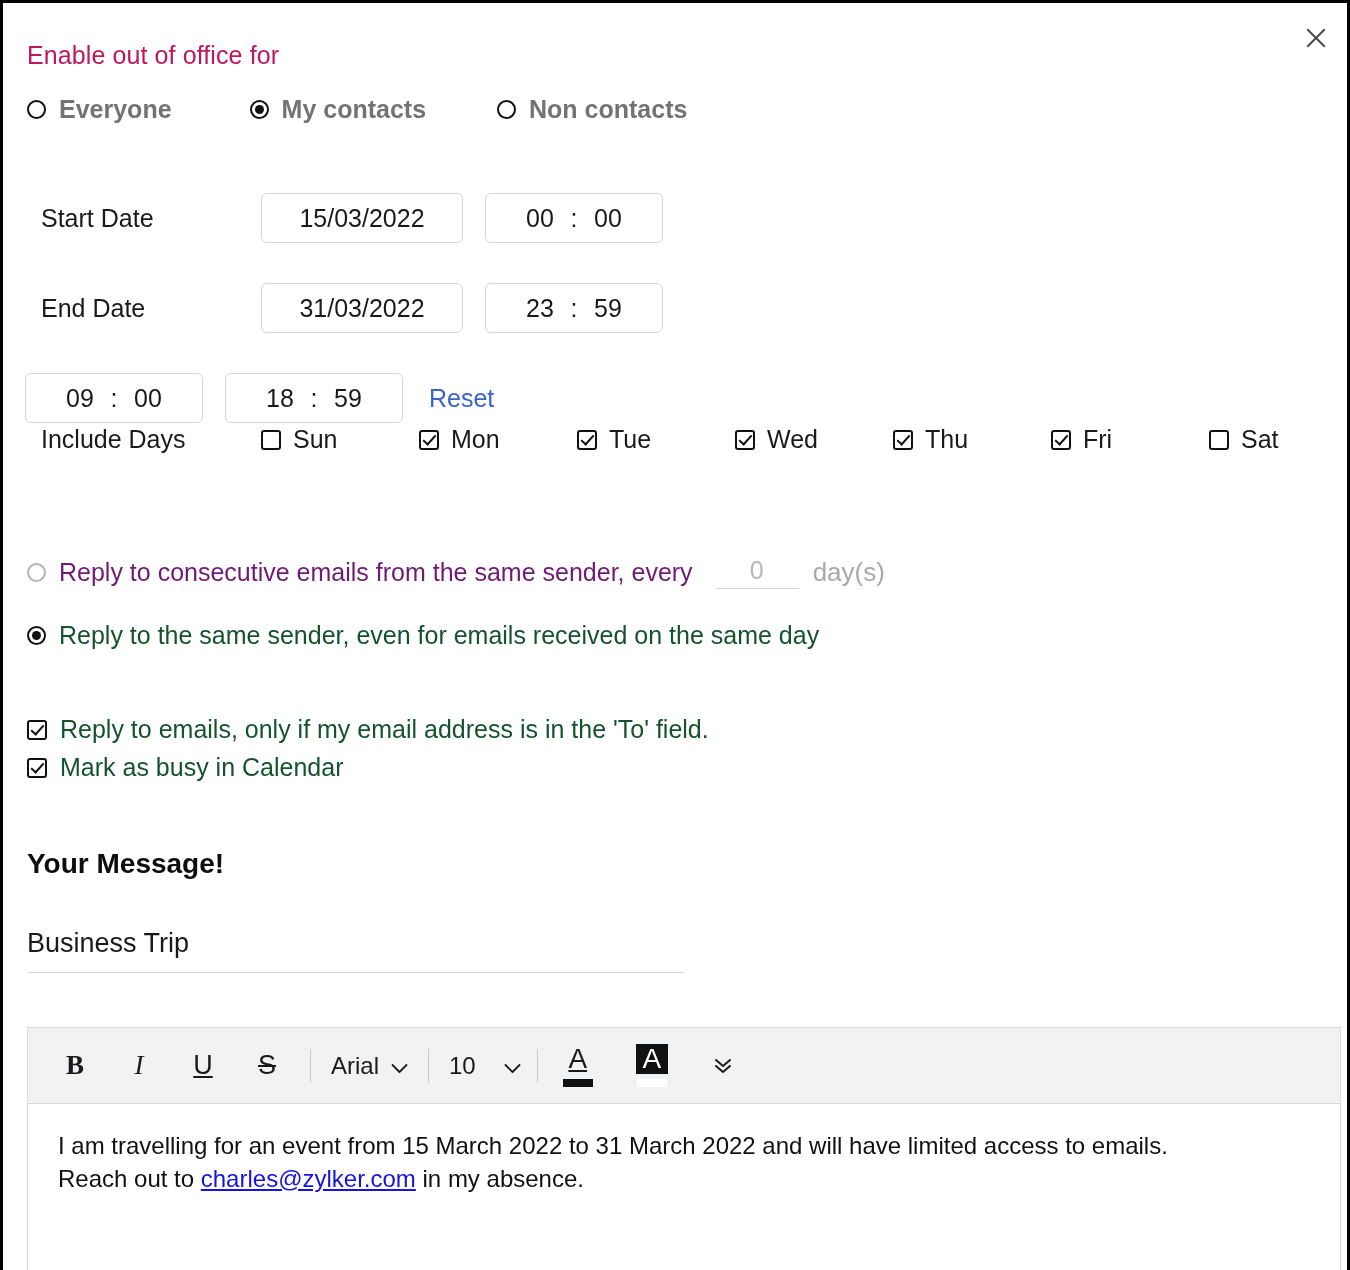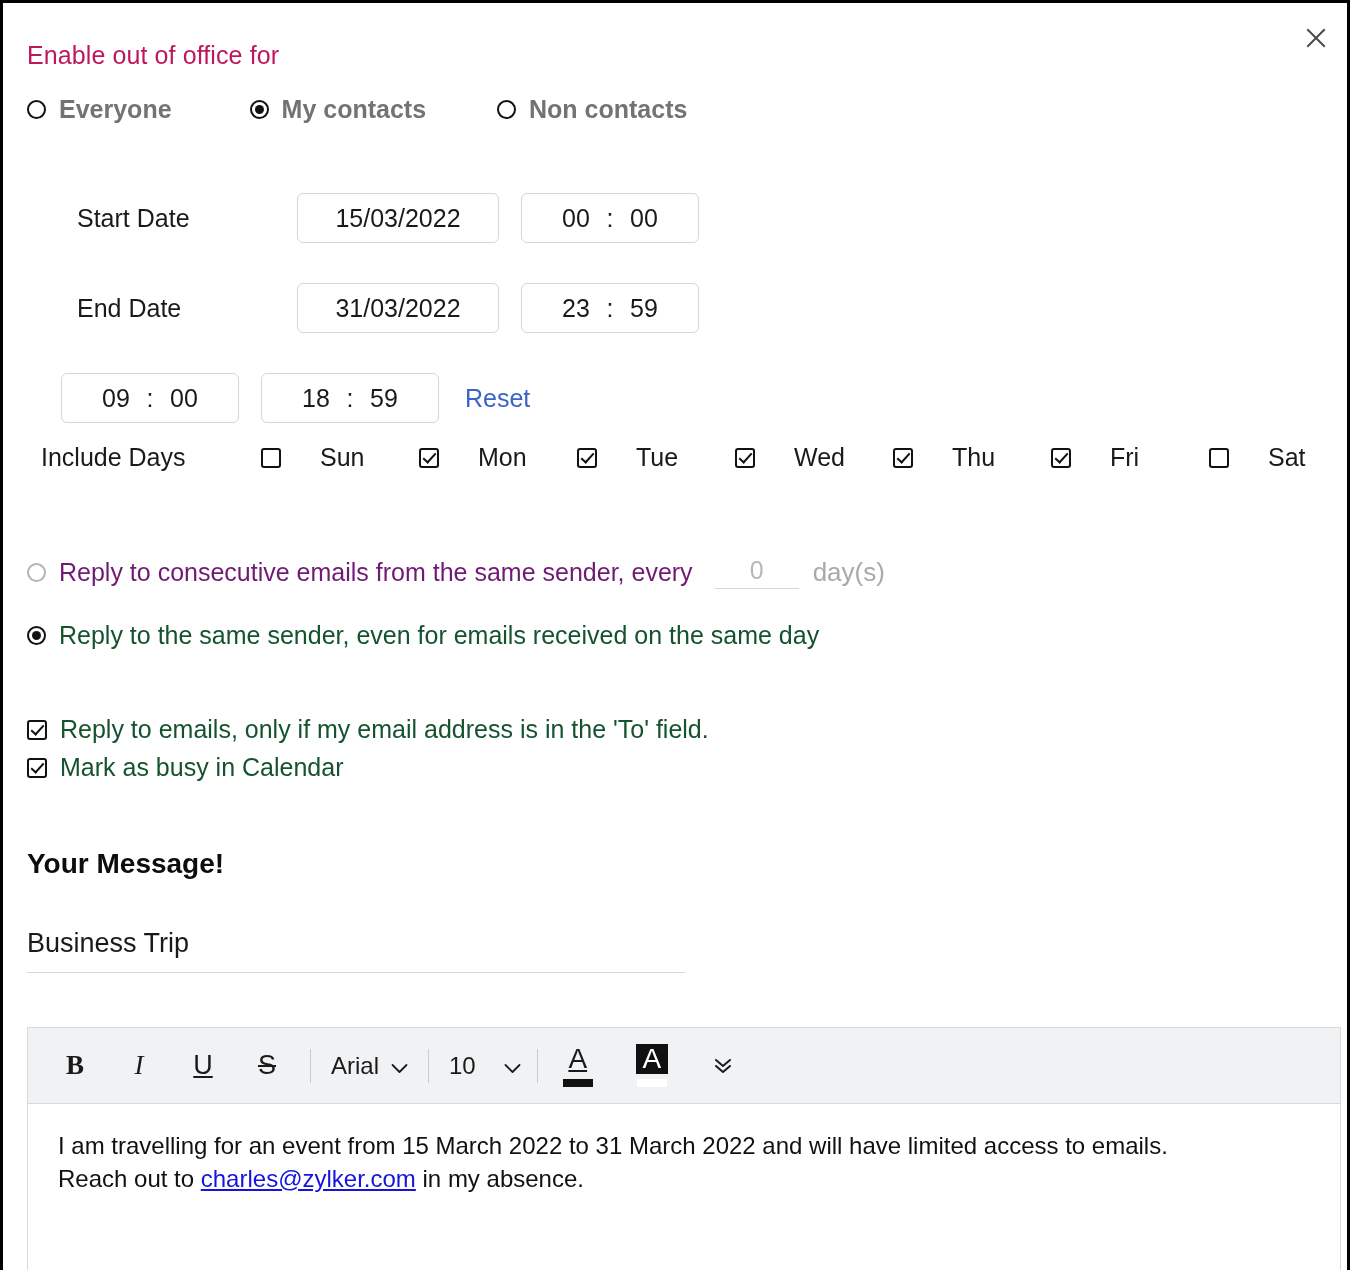--- a/index.html
+++ b/index.html
@@ -93,21 +93,20 @@
   .form-rows {
     position: absolute;
     left: 0;
     top: 170px;
     width: 100%;
   }
   .frow {
     display: flex;
     align-items: center;
     height: 90px;
-    padding-left: 36px;
   }
   .frow .flabel {
     width: 258px;
     padding-left: 38px;
     box-sizing: border-box;
     font-size: 25px;
     color: #1a1a1a;
   }
   .inp {
     border: 1px solid #d4d6da;
@@ -142,21 +141,21 @@
     margin-left: 4px;
   }
 
   
   .frow.interval .inp.time:first-of-type { margin-left: 22px; }
 
   
   .days-row {
     position: absolute;
     left: 0;
-    top: 440px;
+    top: 422px;
     display: flex;
     align-items: center;
     width: 100%;
   }
   .days-row .flabel {
     width: 258px;
     padding-left: 38px;
     box-sizing: border-box;
     font-size: 25px;
     color: #1a1a1a;
@@ -164,21 +163,20 @@
   }
   .days-list {
     display: flex;
     align-items: center;
   }
   .day-opt {
     display: flex;
     align-items: center;
     width: 158px;
     cursor: pointer;
-    gap: 27px;
   }
   .day-opt .d-label {
     font-size: 25px;
     color: #1a1a1a;
     margin-left: 12px;
   }
 
   
   .cbox {
     width: 16px;

